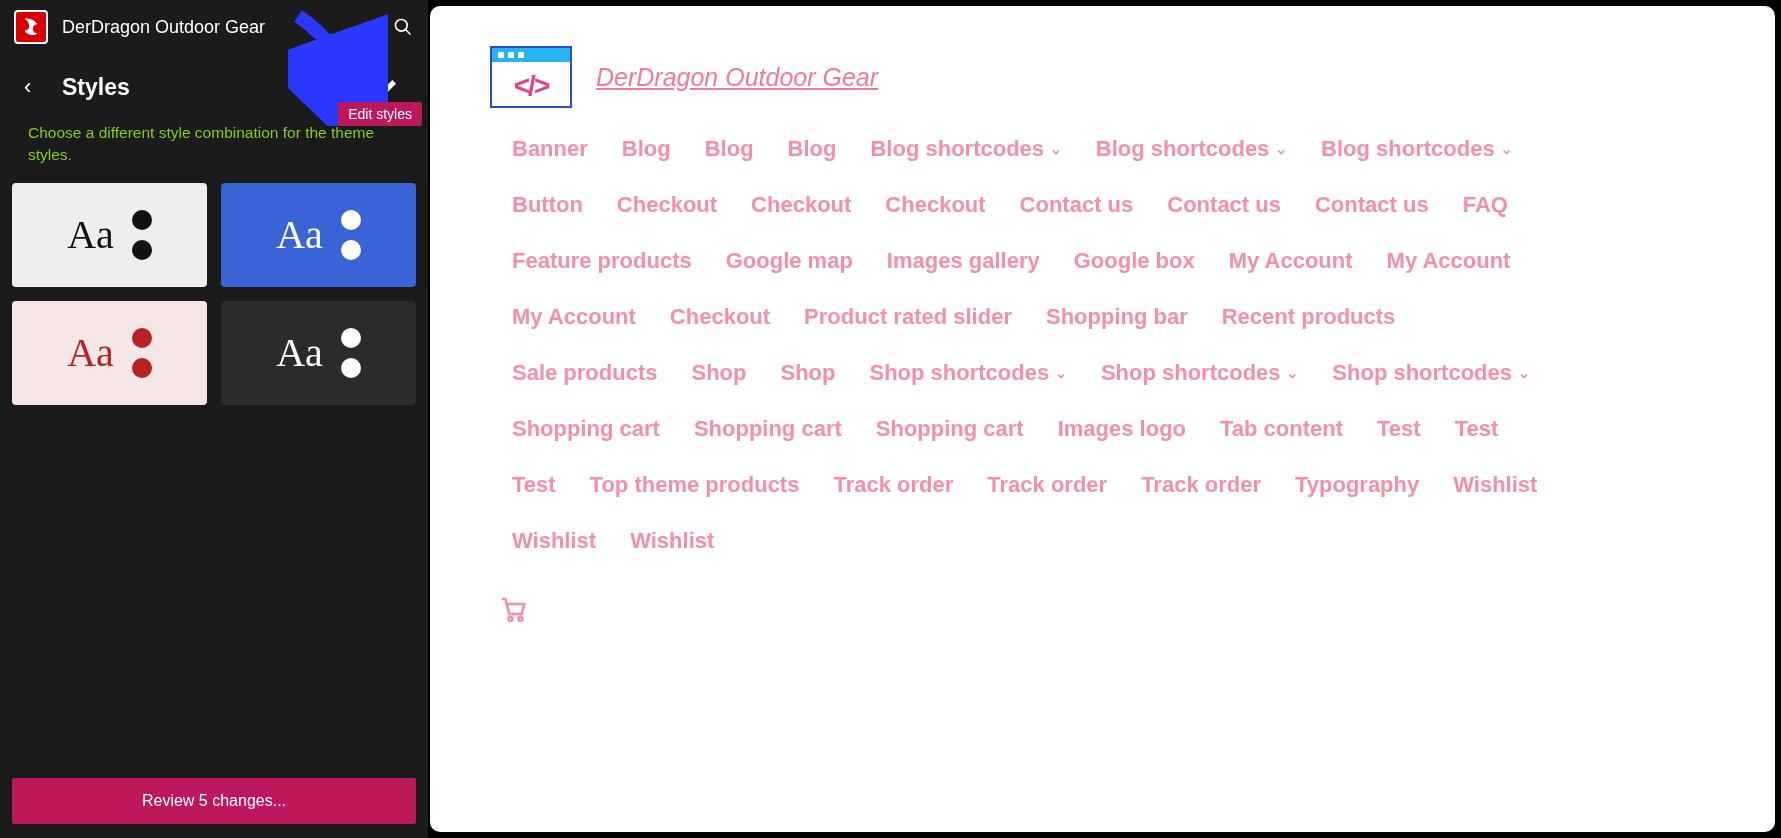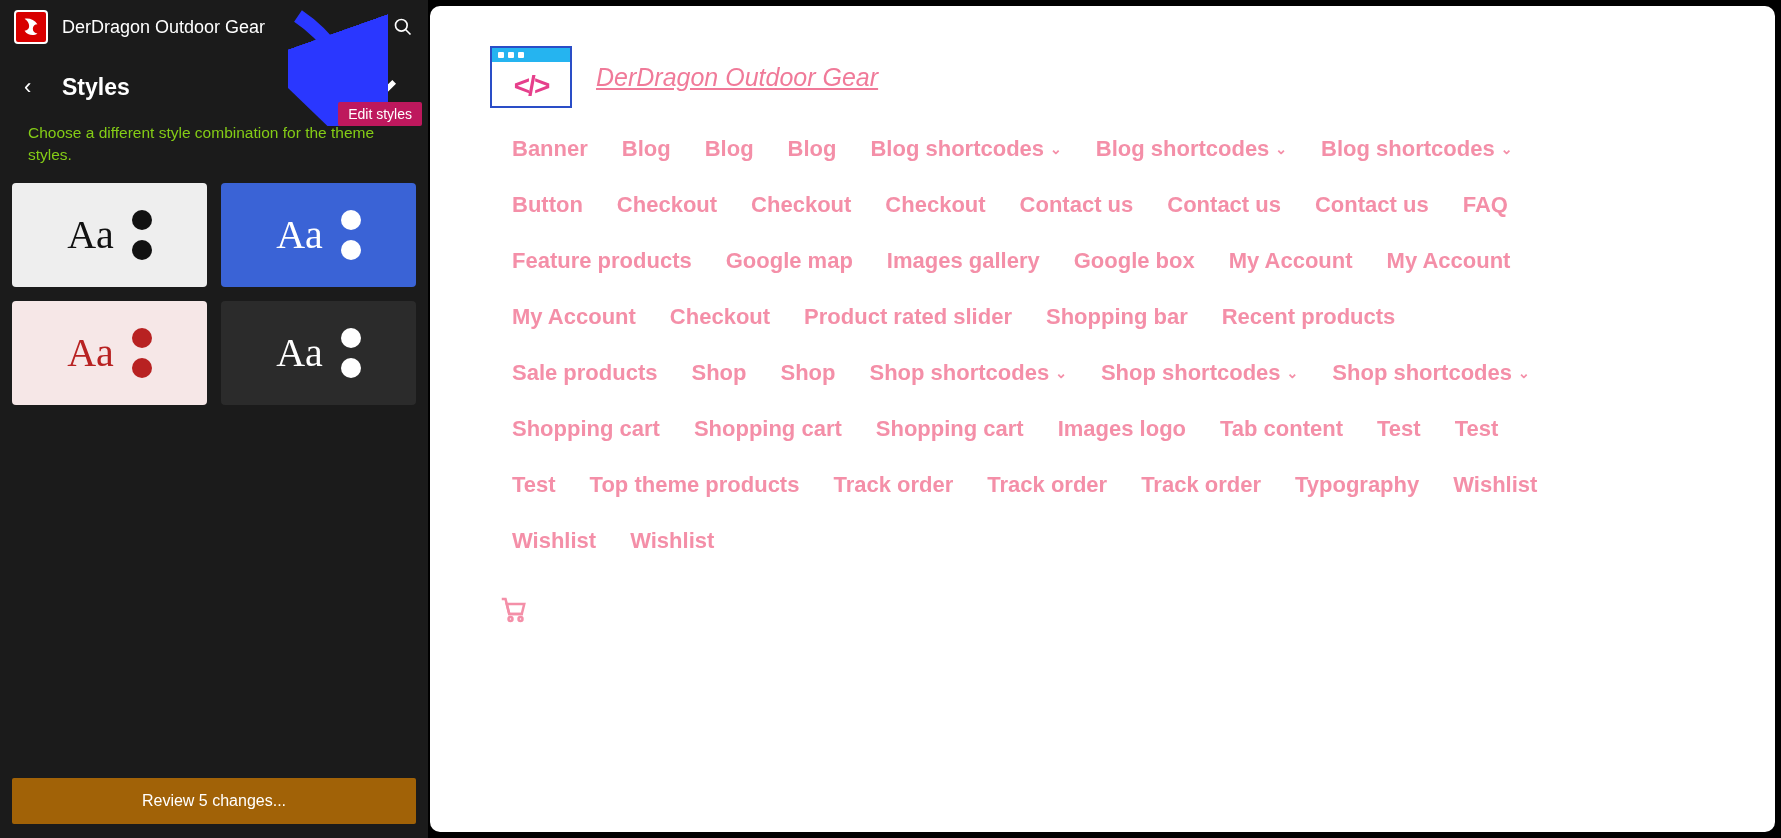--- a/index.html
+++ b/index.html
@@ -76,21 +76,21 @@
   .sw1 .aa{ color:#111; } .sw1 .dot{ background:#111;}
   .sw2 { background:#3a63d6; }
   .sw2 .aa{ color:#fff; } .sw2 .dot{ background:#fff;}
   .sw3 { background:#f6e7e7; }
   .sw3 .aa{ color:#b82222; } .sw3 .dot{ background:#b82222;}
   .sw4 { background:#2b2b2b; }
   .sw4 .aa{ color:#fff; } .sw4 .dot{ background:#fff;}
 
   .review-btn {
     margin: auto 12px 14px 12px;
-    background:#a16207; color:#fff; text-align:center;
+    background:#be185d; color:#fff; text-align:center;
     padding:14px 0; font-size:16px; cursor:pointer; border-radius:2px;
   }
 
   
   .preview-wrap { flex:1; background:#000; padding:6px 6px 6px 2px; }
   .preview {
     background:#fff; width:100%; height:100%; border-radius:10px;
     padding: 40px 30px 30px 60px; overflow:auto;
   }
   .brand-row { display:flex; align-items:center; gap:24px; margin-bottom:28px;}

